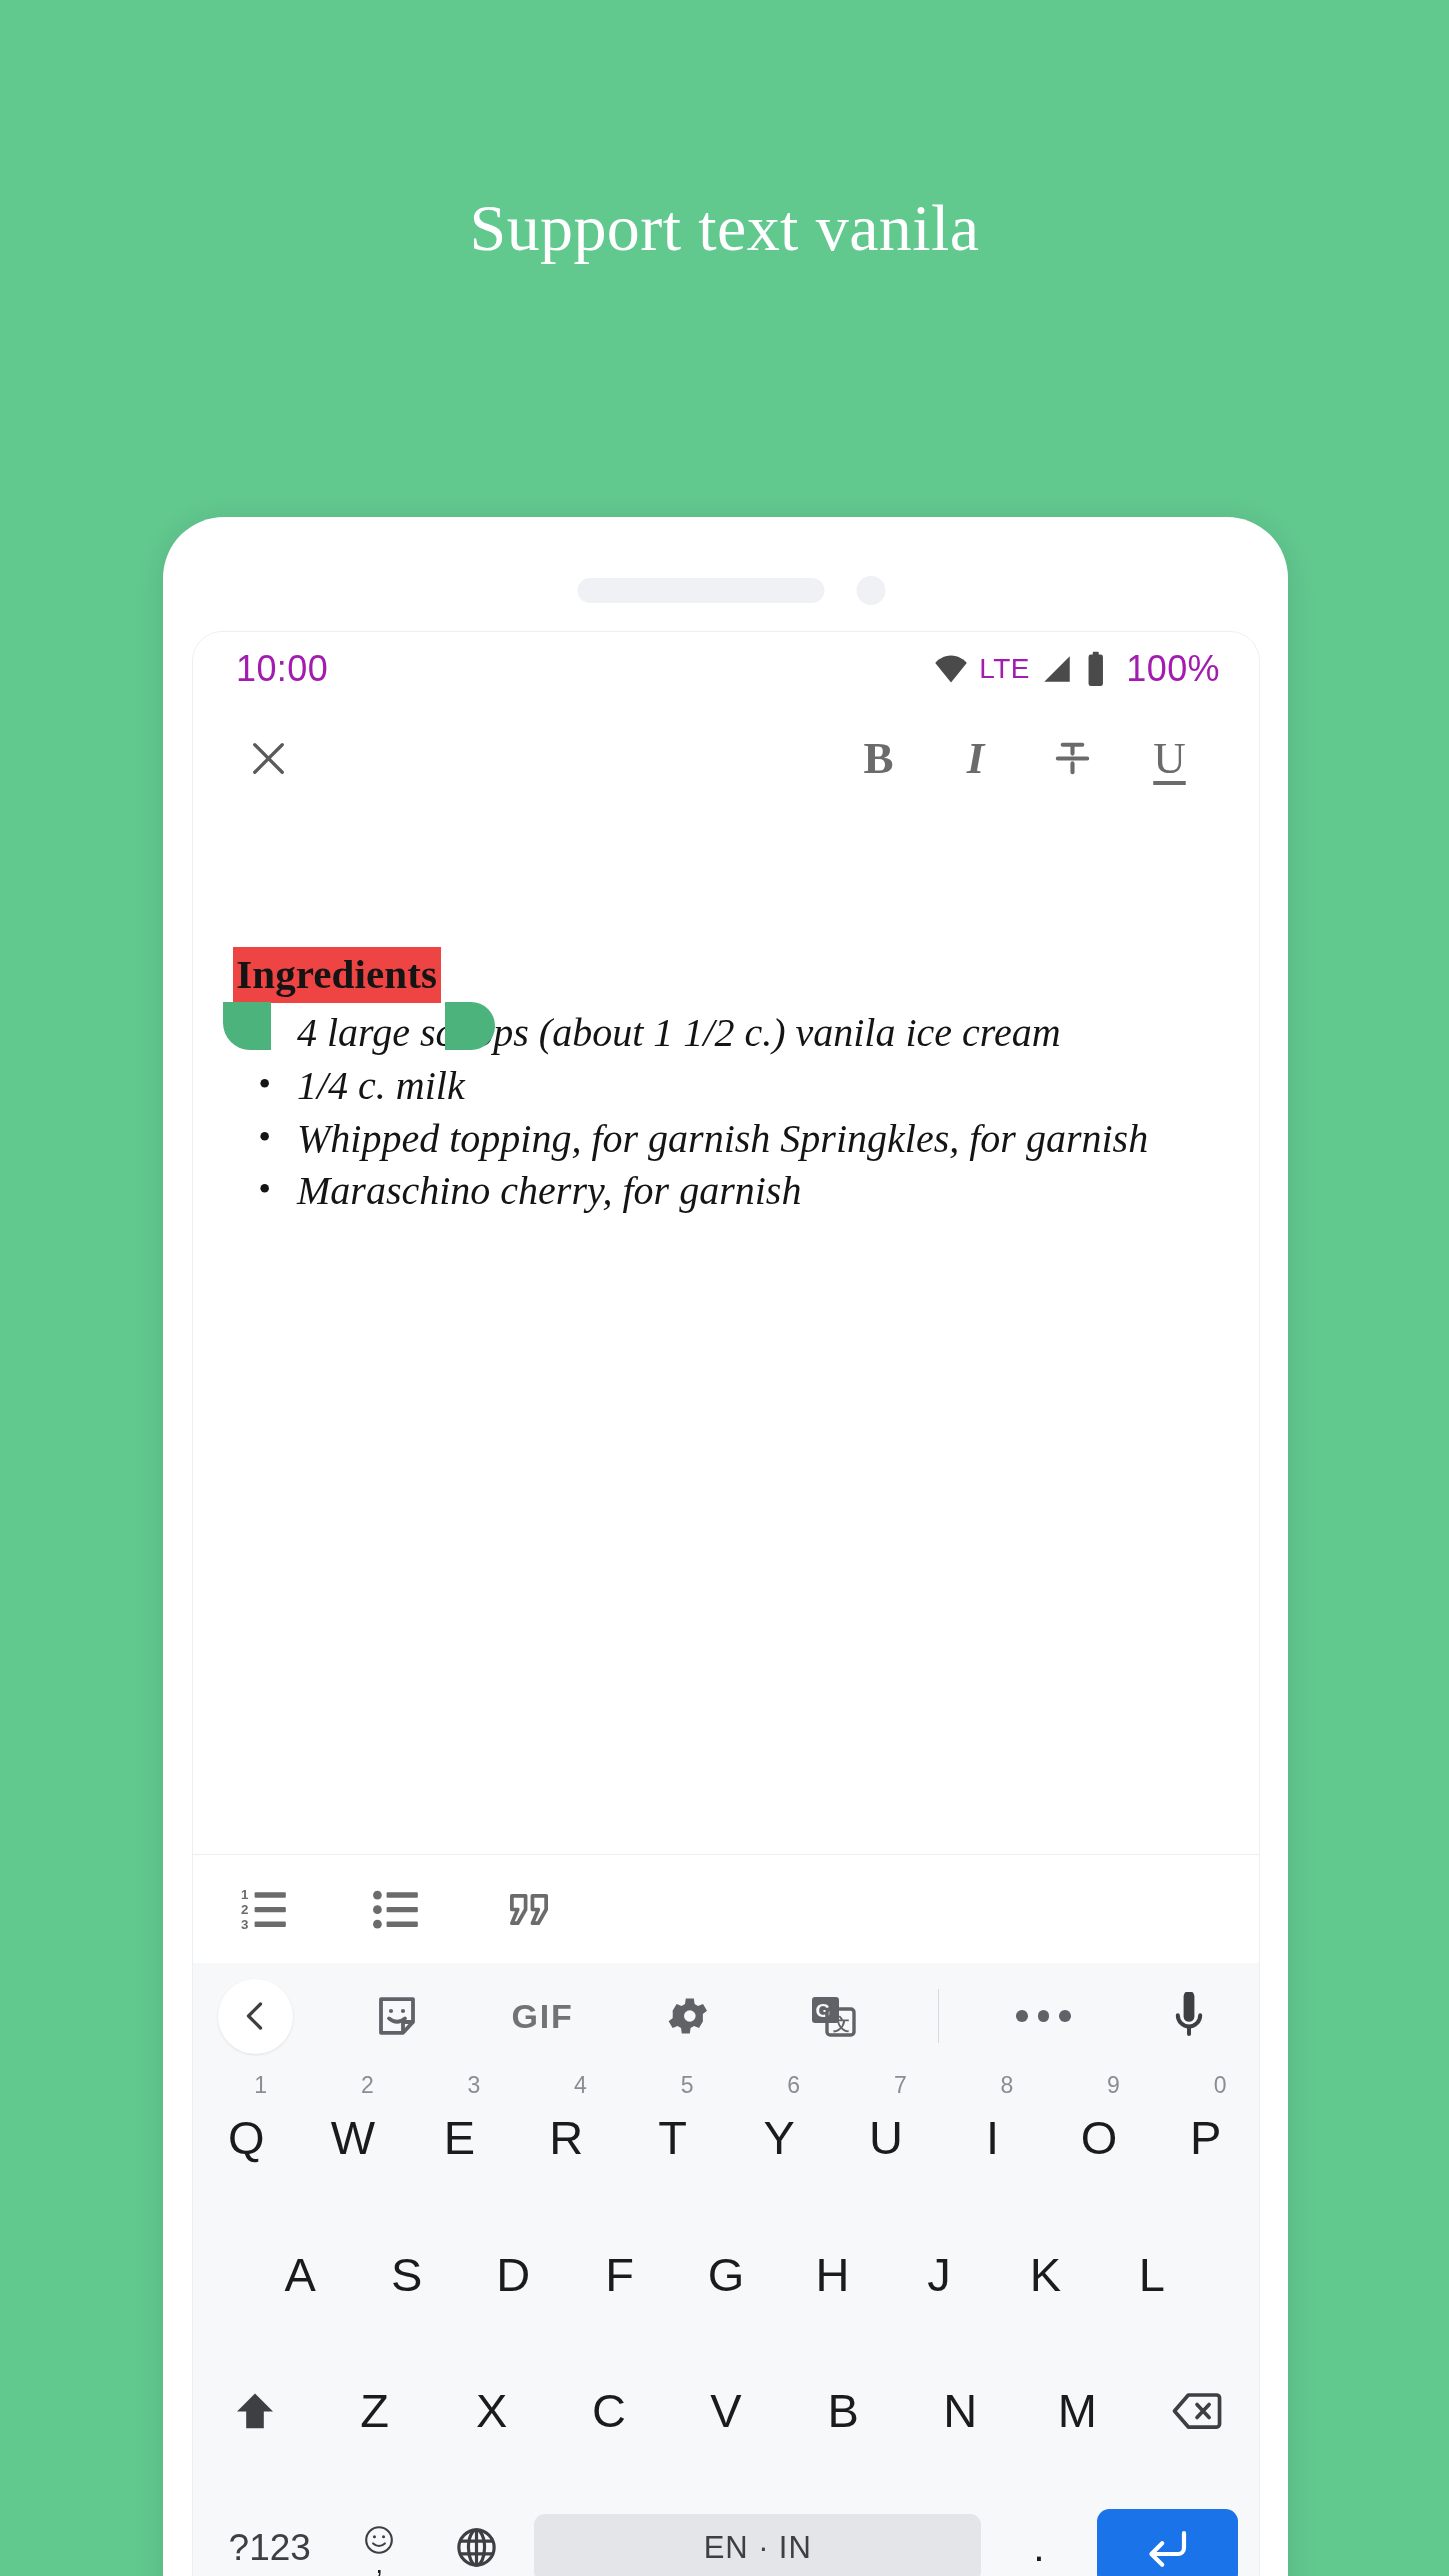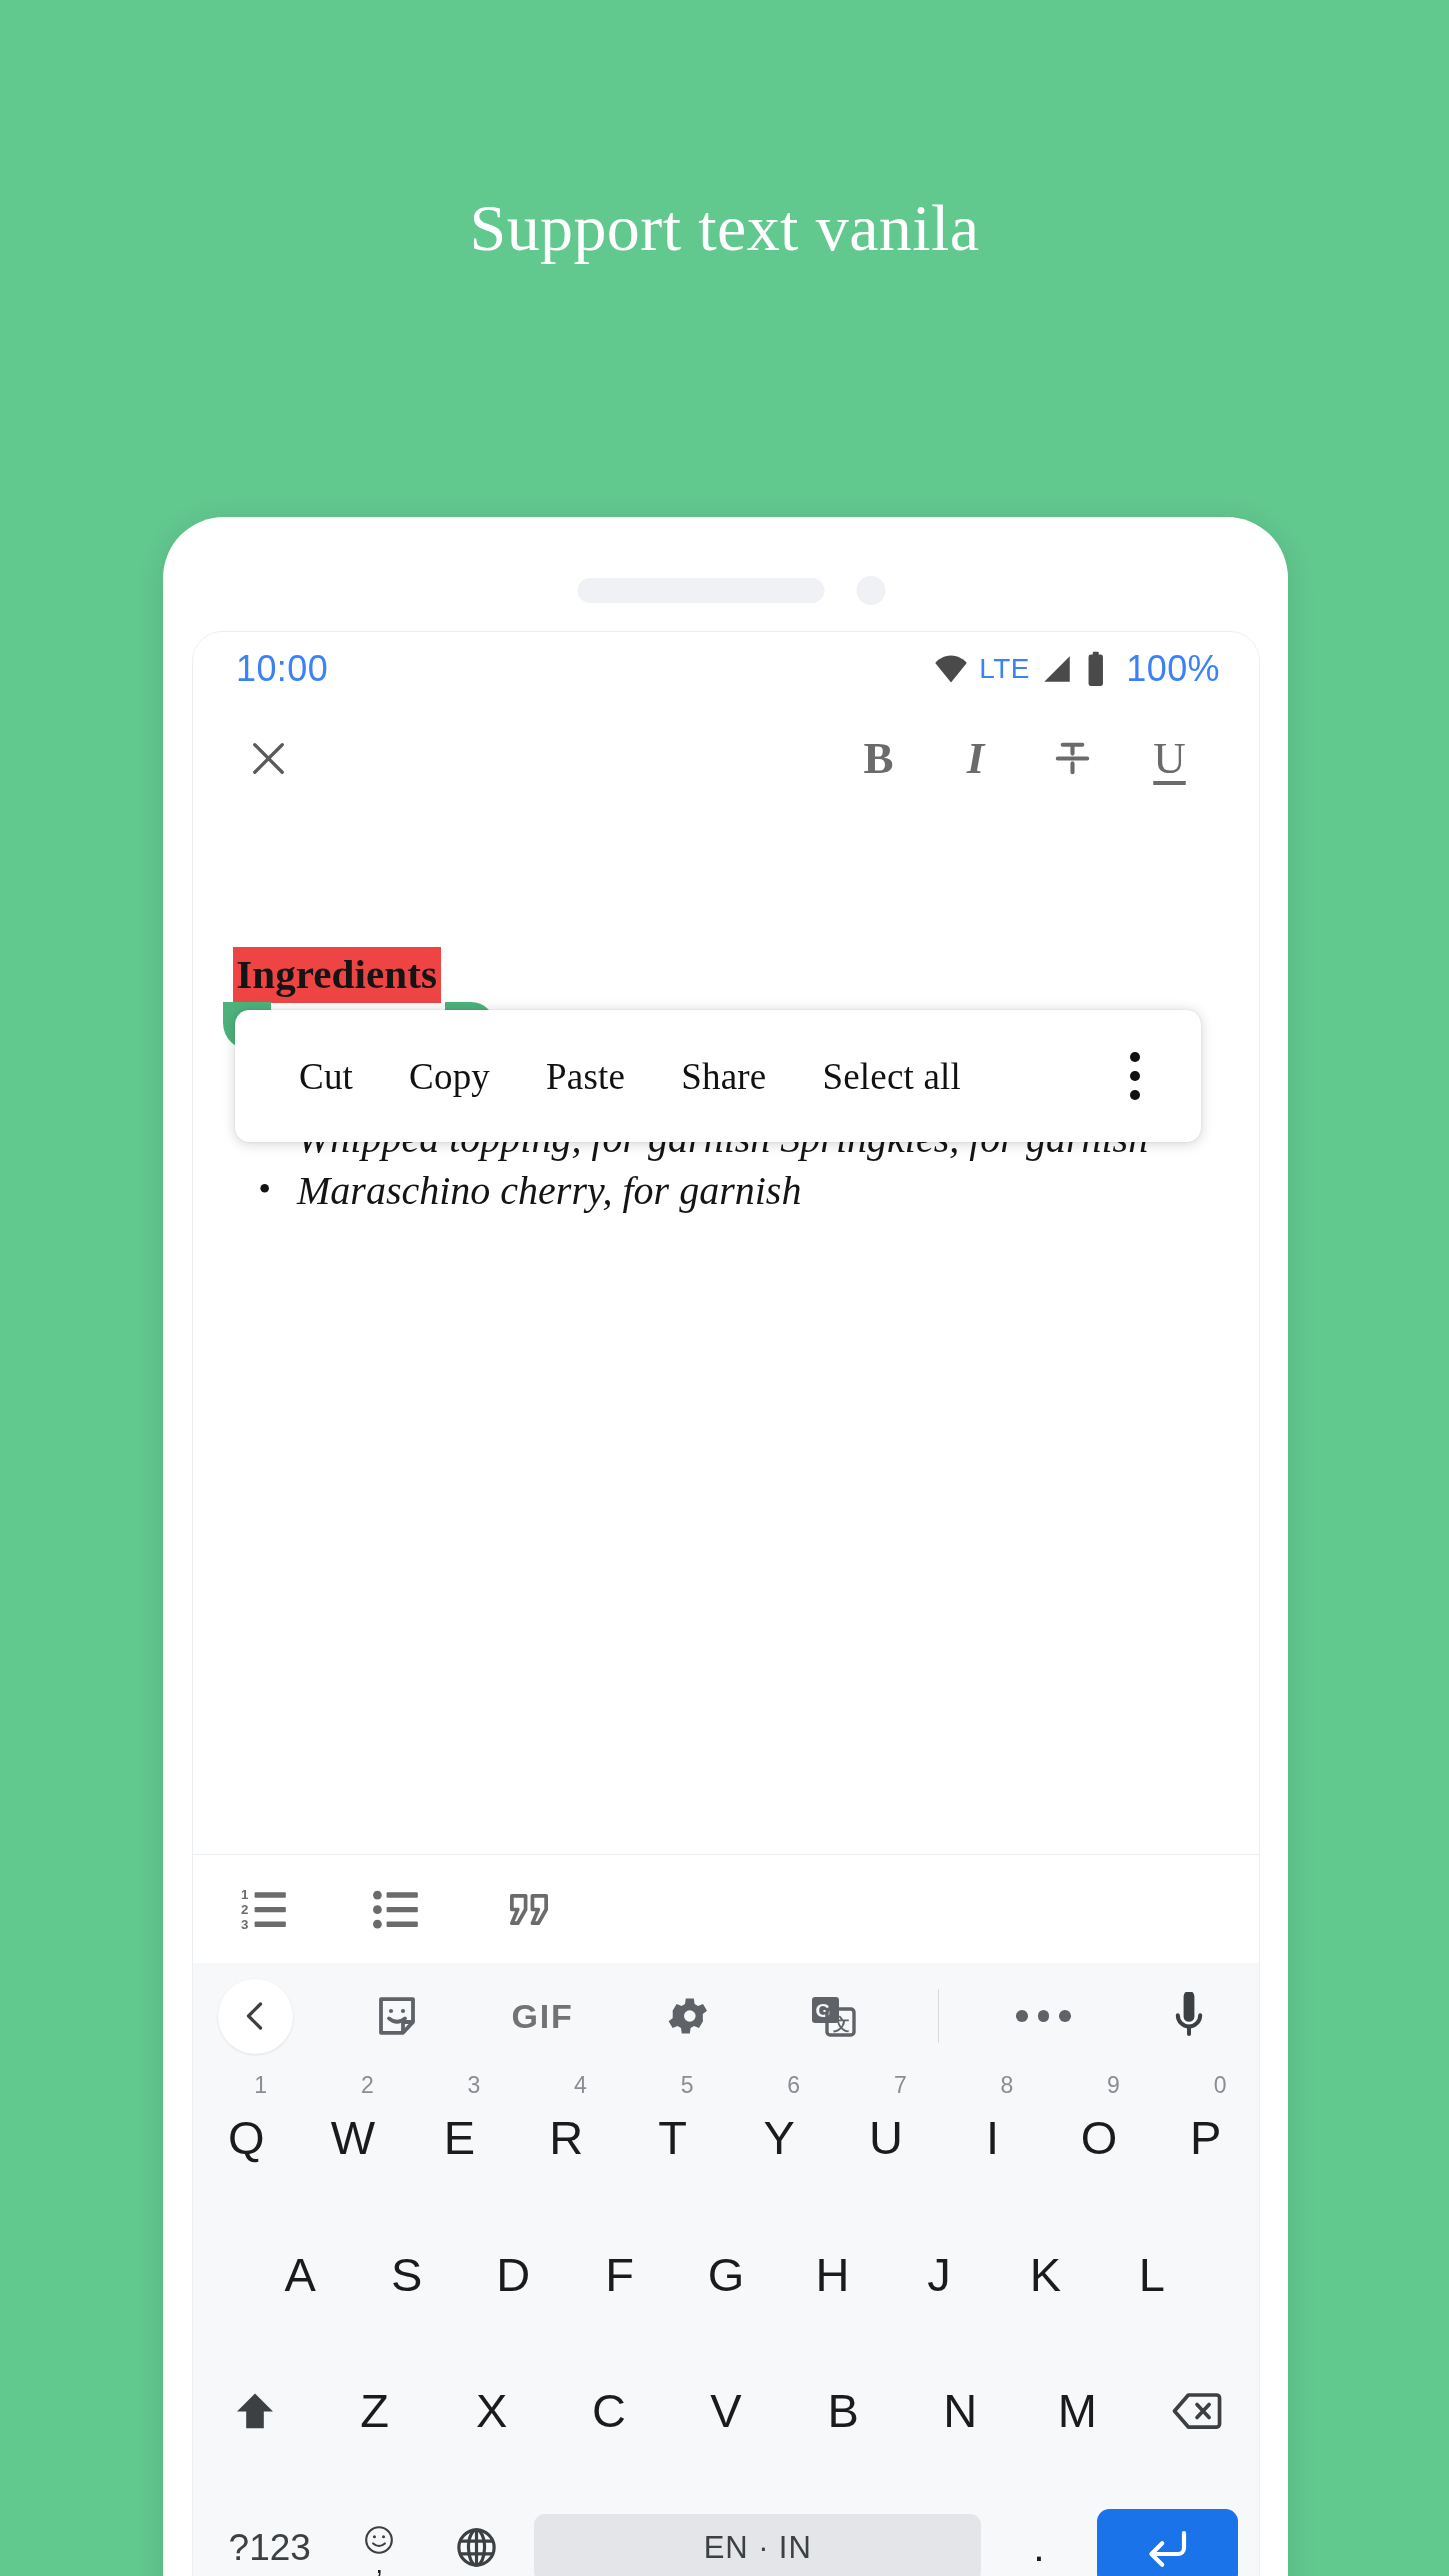--- a/index.html
+++ b/index.html
@@ -67,21 +67,21 @@
   }
 
   
   #status-bar {
     height: 73px;
     flex: 0 0 73px;
     display: flex;
     align-items: center;
     justify-content: space-between;
     padding: 0 39px 0 43px;
-    color: #3b82f6;
+    color: #a21caf;
   }
   #status-time {
     font-size: 36px;
     font-weight: 400;
     letter-spacing: 0.4px;
   }
   #status-right {
     display: flex;
     align-items: center;
     gap: 10.7px;
@@ -392,32 +392,20 @@
         <svg width="47" height="47" viewBox="0 0 24 24" fill="none" stroke="#6b6b6b" stroke-width="2.1" stroke-linecap="round">
           <path d="M7 5 L17 5 M12 5 L12 9.5 M4.5 12 L19.5 12 M12 14.5 L12 19"></path>
         </svg>
       </div>
       <div class="fmt-btn underline">U</div>
     </div>
 
     <div id="editor">
 
       
-      <div id="context-menu">
-        <div class="ctx-item">Cut</div>
-        <div class="ctx-item">Copy</div>
-        <div class="ctx-item">Paste</div>
-        <div class="ctx-item">Share</div>
-        <div class="ctx-item">Select all</div>
-        <div id="ctx-overflow">
-          <span></span>
-          <span></span>
-          <span></span>
-        </div>
-      </div>
 
       <div id="doc-title">Ingredients</div>
 
       <div class="sel-handle" id="sel-handle-start"></div>
       <div class="sel-handle" id="sel-handle-end"></div>
 
       <ul id="doc-list">
         <li>4 large scoops (about 1 1/2 c.) vanila ice cream</li>
         <li>1/4 c. milk</li>
         <li>Whipped topping, for garnish Springkles, for garnish</li>

